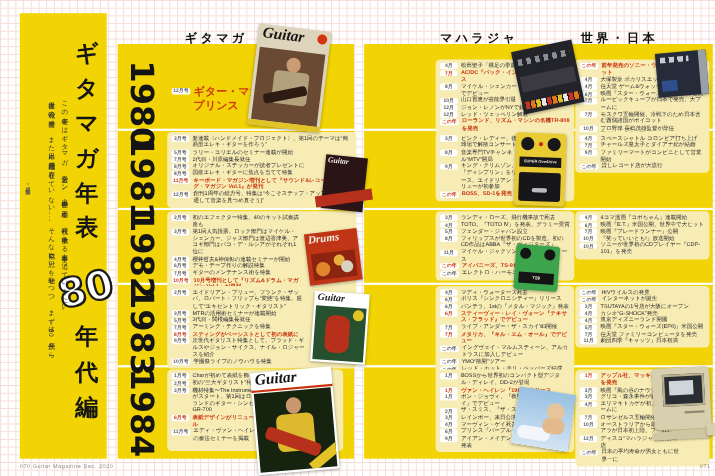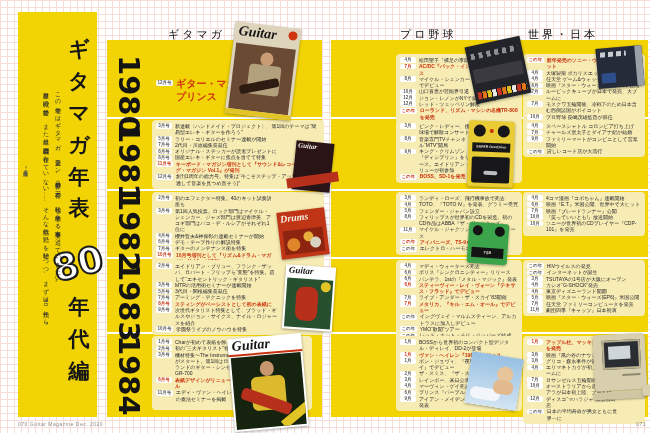--- a/index.html
+++ b/index.html
@@ -25,21 +25,21 @@
   
   .sbchar{left:63px;width:32px;text-align:center;font-size:21px;font-weight:bold;color:#151515;line-height:22px;}
   .decade{left:53px;top:243px;font-size:36px;font-weight:800;color:#ffffff;
     -webkit-text-stroke:2px #1b1b1b;text-shadow:1px 1px 0 #1b1b1b;
     transform:rotate(-14deg);font-family:"DejaVu Sans",sans-serif;}
   .intro{left:38px;top:88px;height:252px;width:26px;writing-mode:vertical-rl;
     font-size:6px;line-height:11px;letter-spacing:.5px;color:#2d2d2d;}
   .intro p{margin:0 1px 0 0;}
   .credit{left:23px;top:166px;height:120px;writing-mode:vertical-rl;font-size:4.5px;color:#55524a;}
   
-  .colhead{top:27px;font-size:11px;font-weight:normal;letter-spacing:3px;color:#101010;}
+  .colhead{top:27px;font-size:11px;font-weight:bold;letter-spacing:3px;color:#101010;}
   .year{width:64px;height:30px;text-align:center;font-size:29px;font-weight:800;
     color:#141414;transform:rotate(90deg);font-family:"DejaVu Sans",sans-serif;line-height:30px;}
   
   .ebox{background:#f7ecb4;border-radius:4px;padding:3px 4px;box-sizing:border-box;}
   .entry{display:flex;align-items:flex-start;}
   .mtag{flex:0 0 auto;min-width:13px;background:#ffffff;color:#5a5a5a;font-size:4.5px;
     line-height:5.8px;text-align:center;border-radius:2px;padding:0 1.5px;margin:.4px 3px 0 0;font-weight:bold;}
   .etext{font-size:5px;line-height:6.3px;color:#26262e;}
   .entry.red .etext{color:#c8320e;font-weight:bold;}
   .entry.red .mtag{color:#c8320e;}
@@ -145,21 +145,21 @@
 <div class="abs sbchar" style="top:296px">年</div>
 <div class="abs sbchar" style="top:328px">代</div>
 <div class="abs sbchar" style="top:360px">編</div>
 <div class="abs intro">
   <p>この年表ではギタマガ、音楽シーン、日本・世界の三本柱で、時代を象徴する出来事を追っていきたい。</p>
   <p>世界は冷戦の終盤で、また日本に消費税は存在していない……そんな空気に思いを馳せつつ、まずは80年代から!</p>
 </div>
 <div class="abs credit">構成=編集部</div>
 
 <div class="abs colhead" style="left:168px">ギタマガ</div>
-<div class="abs colhead" style="left:400px">プロ野球</div>
+<div class="abs colhead" style="left:400px">マハラジャ</div>
 <div class="abs colhead" style="left:528px">世界・日本</div>
 
 <div class="abs year" style="left:97px;top:72px">1980</div>
 <div class="abs year" style="left:97px;top:140px">1981</div>
 <div class="abs year" style="left:97px;top:208px">1982</div>
 <div class="abs year" style="left:97px;top:278px">1983</div>
 <div class="abs year" style="left:97px;top:352px">1984</div>
 
 <div class="abs founding">
   <span class="mtag">12月号</span>

